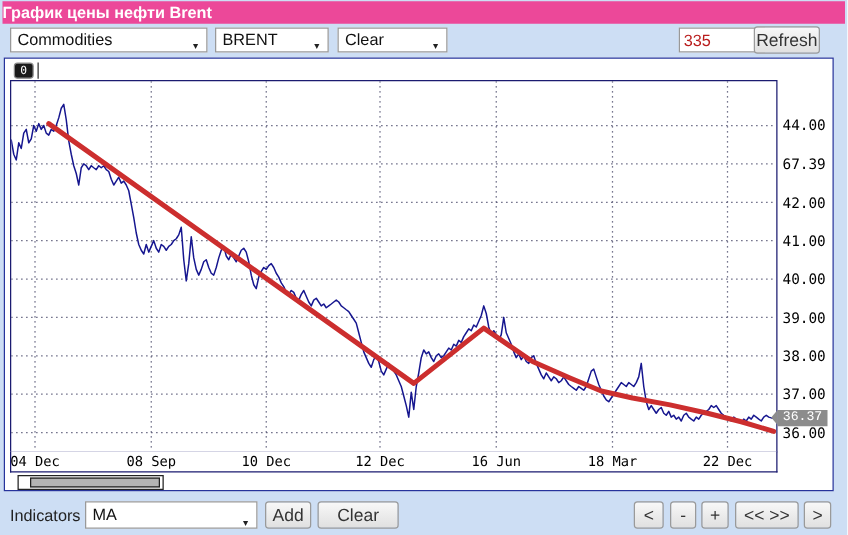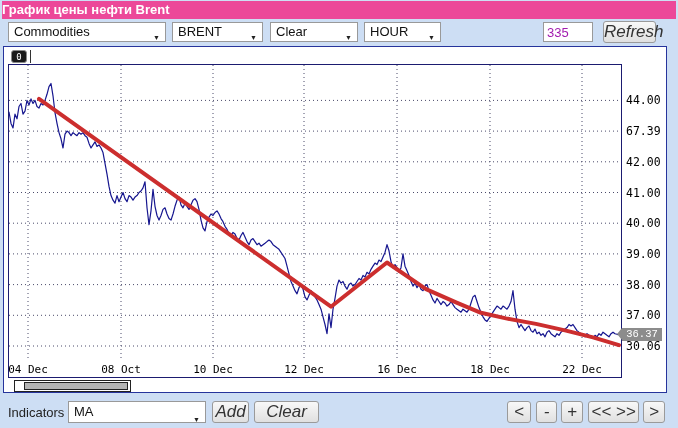--- a/index.html
+++ b/index.html
@@ -8,27 +8,27 @@
 
   .titlebar{position:absolute;left:2px;top:1px;width:674px;height:18px;
     background:#ec4899;color:#fff;font-weight:bold;font-size:13px;
     line-height:18px;}
 
   .sel{position:absolute;top:22px;height:20px;background:#fff;
     border:1px solid #999;box-sizing:border-box;font-size:13px;color:#111;
     line-height:18px;padding-left:5px;cursor:default;white-space:nowrap;overflow:hidden;}
   .sel .arr{position:absolute;right:5px;top:6px;font-size:7px;color:#222;}
 
-  .txtinput{position:absolute;left:543px;top:22px;width:50px;height:20px;
+  .txtinput{position:absolute;left:543px;top:22px;width:69px;height:20px;
     box-sizing:border-box;border:1px solid #999;font-size:13px;padding:0 3px;
-    font-family:"Liberation Sans",sans-serif;background:#fff;color:#a21caf;}
+    font-family:"Liberation Sans",sans-serif;background:#fff;color:#b91c1c;}
 
   .btn{position:absolute;box-sizing:border-box;height:22px;
     background:linear-gradient(#f8f8f8,#e0e0e0);border:1px solid #9a9a9a;
-    border-radius:3px;font-size:17px;color:#333;text-align:center;line-height:20px;cursor:default;font-style:italic;}
+    border-radius:3px;font-size:14px;color:#333;text-align:center;line-height:20px;cursor:default;}
 
   .panel{position:absolute;left:3px;top:46px;width:664px;height:347px;
     background:#fff;border:1px solid #26349c;box-sizing:border-box;}
 
   .tabicon{position:absolute;left:7px;top:3px;width:16px;height:13px;
     background:#1a1a1a;border:1px solid #8a8a8a;border-radius:3px;color:#fff;
     font-size:9px;line-height:12px;text-align:center;
     font-family:"DejaVu Sans Mono",monospace;box-sizing:border-box;}
   .tabsep{position:absolute;left:26px;top:3px;width:1px;height:13px;background:#333;}
   .tab{position:absolute;left:29px;top:3px;width:76px;height:14px;background:#1414cd;
@@ -70,24 +70,20 @@
     <span class="arr">▼</span>
   </div>
   <div class="sel" style="left:172px;width:91px;">
     <span>BRENT</span>
     <span class="arr">▼</span>
   </div>
   <div class="sel" style="left:270px;width:88px;">
     <span>Clear</span>
     <span class="arr">▼</span>
   </div>
-  <div class="sel" style="left:364px;width:77px;">
-    <span>HOUR</span>
-    <span class="arr">▼</span>
-  </div>
   <input class="txtinput" value="335" style="">
   <div class="btn" style="left:603px;top:21px;width:53px;">Refresh</div>
 
   <div class="panel">
 
     <div class="tabicon">0</div>
     <div class="tabsep"></div>
 
     <div class="plot">
       <svg id="plot-svg" width="612" height="296" viewBox="0 0 612 296">
@@ -107,37 +103,37 @@
           <line x1="388" y1="0" x2="388" y2="296" stroke="#4a4a6a" stroke-width="1" stroke-dasharray="1 3"></line>
           <line x1="481" y1="0" x2="481" y2="296" stroke="#4a4a6a" stroke-width="1" stroke-dasharray="1 3"></line>
           <line x1="573" y1="0" x2="573" y2="296" stroke="#4a4a6a" stroke-width="1" stroke-dasharray="1 3"></line>
           <polyline points="0,47.1 2,58.4 4,63.0 6,49.2 8,53.8 10,41.5 12,38.5 14,49.2 16,46.1 18,35.4 20,40.0 22,33.9 24,38.5 26,35.4 28,41.5 30,43.1 32,38.5 34,40.0 36,35.4 38,29.3 40,21.6 42,18.5 44,30.8 46,47.7 48,58.4 50,67.6 52,73.8 54,83.0 56,69.2 58,66.1 60,67.6 62,70.7 64,67.6 66,69.2 68,70.7 70,67.6 72,69.2 74,67.6 76,70.7 78,72.2 80,78.4 82,83.0 84,79.9 86,76.8 88,81.5 90,79.9 92,83.0 94,87.6 96,98.3 98,109.1 100,121.4 102,130.6 104,135.2 106,138.2 108,130.6 110,136.7 112,132.1 114,127.5 116,133.6 118,136.7 120,130.6 122,132.1 124,135.2 126,132.1 128,130.6 130,127.5 132,126.0 134,122.9 136,116.8 138,142.8 140,159.7 142,145.9 144,124.4 146,141.3 148,150.5 150,155.1 152,150.5 154,144.4 156,142.8 158,149.0 160,153.6 162,155.1 164,149.0 166,141.3 168,135.2 170,132.1 172,139.8 174,142.8 176,138.2 178,141.3 180,144.4 182,139.8 184,135.2 186,133.6 188,136.7 190,144.4 192,155.1 194,162.8 196,165.9 198,156.7 200,152.1 202,149.0 204,150.5 206,147.5 208,145.9 210,149.0 212,153.6 214,156.7 216,161.3 218,164.3 220,168.9 222,170.5 224,167.4 226,168.9 228,173.6 230,175.1 232,170.5 234,167.4 236,172.0 238,176.6 240,179.7 242,175.1 244,173.6 246,176.6 248,179.7 250,178.2 252,181.2 254,179.7 256,178.2 258,176.6 260,175.1 262,176.6 264,179.7 266,181.2 268,182.8 270,184.3 272,187.4 274,190.4 276,193.5 278,201.2 280,208.9 282,216.5 284,221.1 286,225.7 288,228.8 290,222.7 292,219.6 294,224.2 296,231.9 298,234.9 300,230.3 302,225.7 304,228.8 306,231.9 308,234.9 310,239.6 312,244.2 314,251.8 316,259.5 318,268.7 320,248.8 322,262.6 324,244.2 326,233.4 328,221.1 330,215.0 332,218.1 334,216.5 336,221.1 338,224.2 340,219.6 342,218.1 344,221.1 346,219.6 348,216.5 350,213.5 352,215.0 354,210.4 356,211.9 358,207.3 360,208.9 362,204.3 364,201.2 366,198.1 368,199.6 370,195.0 372,196.6 374,192.0 376,187.4 378,179.7 380,185.8 382,196.6 384,202.7 386,199.6 388,202.7 390,207.3 392,202.7 394,188.9 396,201.2 398,205.8 400,210.4 402,216.5 404,221.1 406,218.1 408,222.7 410,219.6 412,224.2 414,225.7 416,221.1 418,219.6 420,225.7 422,230.3 424,234.9 426,238.0 428,233.4 430,236.5 432,239.6 434,236.5 436,238.0 438,241.1 440,239.6 442,236.5 444,239.6 446,242.6 448,244.2 450,245.7 452,247.2 454,244.2 456,245.7 458,247.2 460,244.2 462,238.0 464,231.9 466,230.3 468,236.5 470,242.6 472,247.2 474,251.8 476,254.9 478,256.4 480,253.4 482,250.3 484,247.2 486,244.2 488,241.1 490,242.6 492,244.2 494,241.1 496,242.6 498,244.2 500,241.1 502,236.5 504,225.7 506,244.2 508,256.4 510,262.6 512,259.5 514,262.6 516,265.6 518,262.6 520,261.0 522,265.6 524,267.2 526,264.1 528,268.7 530,267.2 532,270.3 534,268.7 536,271.8 538,267.2 540,265.6 542,268.7 544,270.3 546,271.8 548,268.7 550,270.3 552,267.2 554,265.6 556,264.1 558,262.6 560,259.5 562,261.0 564,259.5 566,262.6 568,265.6 570,267.2 572,268.7 574,270.3 576,271.8 578,268.7 580,270.3 582,271.8 584,273.3 586,270.3 588,271.8 590,268.7 592,270.3 594,267.2 596,268.7 598,270.3 600,271.8 602,268.7 604,267.2 606,268.7 608,269.3 609,269.6" fill="none" stroke="#16168f" stroke-width="1.2" stroke-linejoin="round" stroke-linecap="round"></polyline>
           <polyline points="30,33.9 322,241.7 378,197.5 417,224.2 447,237.4 472,247.8 497,253.4 527,258.9 557,265.6 584,272.4 610,280.1" fill="none" stroke="#cc2e2e" stroke-width="4" stroke-linejoin="round" stroke-linecap="round"></polyline>
         </svg>
     </div>
 
     <div class="xstrip" id="xstrip">
         <div class="xlab" style="left: -11px;">04 Dec</div>
-        <div class="xlab" style="left: 82px;">08 Oct</div>
+        <div class="xlab" style="left: 82px;">08 Sep</div>
         <div class="xlab" style="left: 174px;">10 Dec</div>
         <div class="xlab" style="left: 265px;">12 Dec</div>
-        <div class="xlab" style="left: 358px;">16 Dec</div>
-        <div class="xlab" style="left: 451px;">18 Dec</div>
+        <div class="xlab" style="left: 358px;">16 Jun</div>
+        <div class="xlab" style="left: 451px;">18 Mar</div>
         <div class="xlab" style="left: 543px;">22 Dec</div>
       </div>
     <div id="ylabels">
         <div class="ylab" style="top: 46.4px;">44.00</div>
         <div class="ylab" style="top: 77.1px;">67.39</div>
         <div class="ylab" style="top: 107.8px;">42.00</div>
         <div class="ylab" style="top: 138.5px;">41.00</div>
         <div class="ylab" style="top: 169.2px;">40.00</div>
         <div class="ylab" style="top: 199.9px;">39.00</div>
         <div class="ylab" style="top: 230.6px;">38.00</div>
         <div class="ylab" style="top: 261.3px;">37.00</div>
-        <div class="ylab" style="top: 292px;">30.06</div>
+        <div class="ylab" style="top: 292px;">36.00</div>
       </div>
 
     <div class="badge" id="price-badge" style="top: 281.141px;">36.37</div>
 
     <div class="sbar-track">
       <div class="sbar-thumb"></div>
     </div>
   </div>
 
   <div class="indlabel">Indicators</div>

